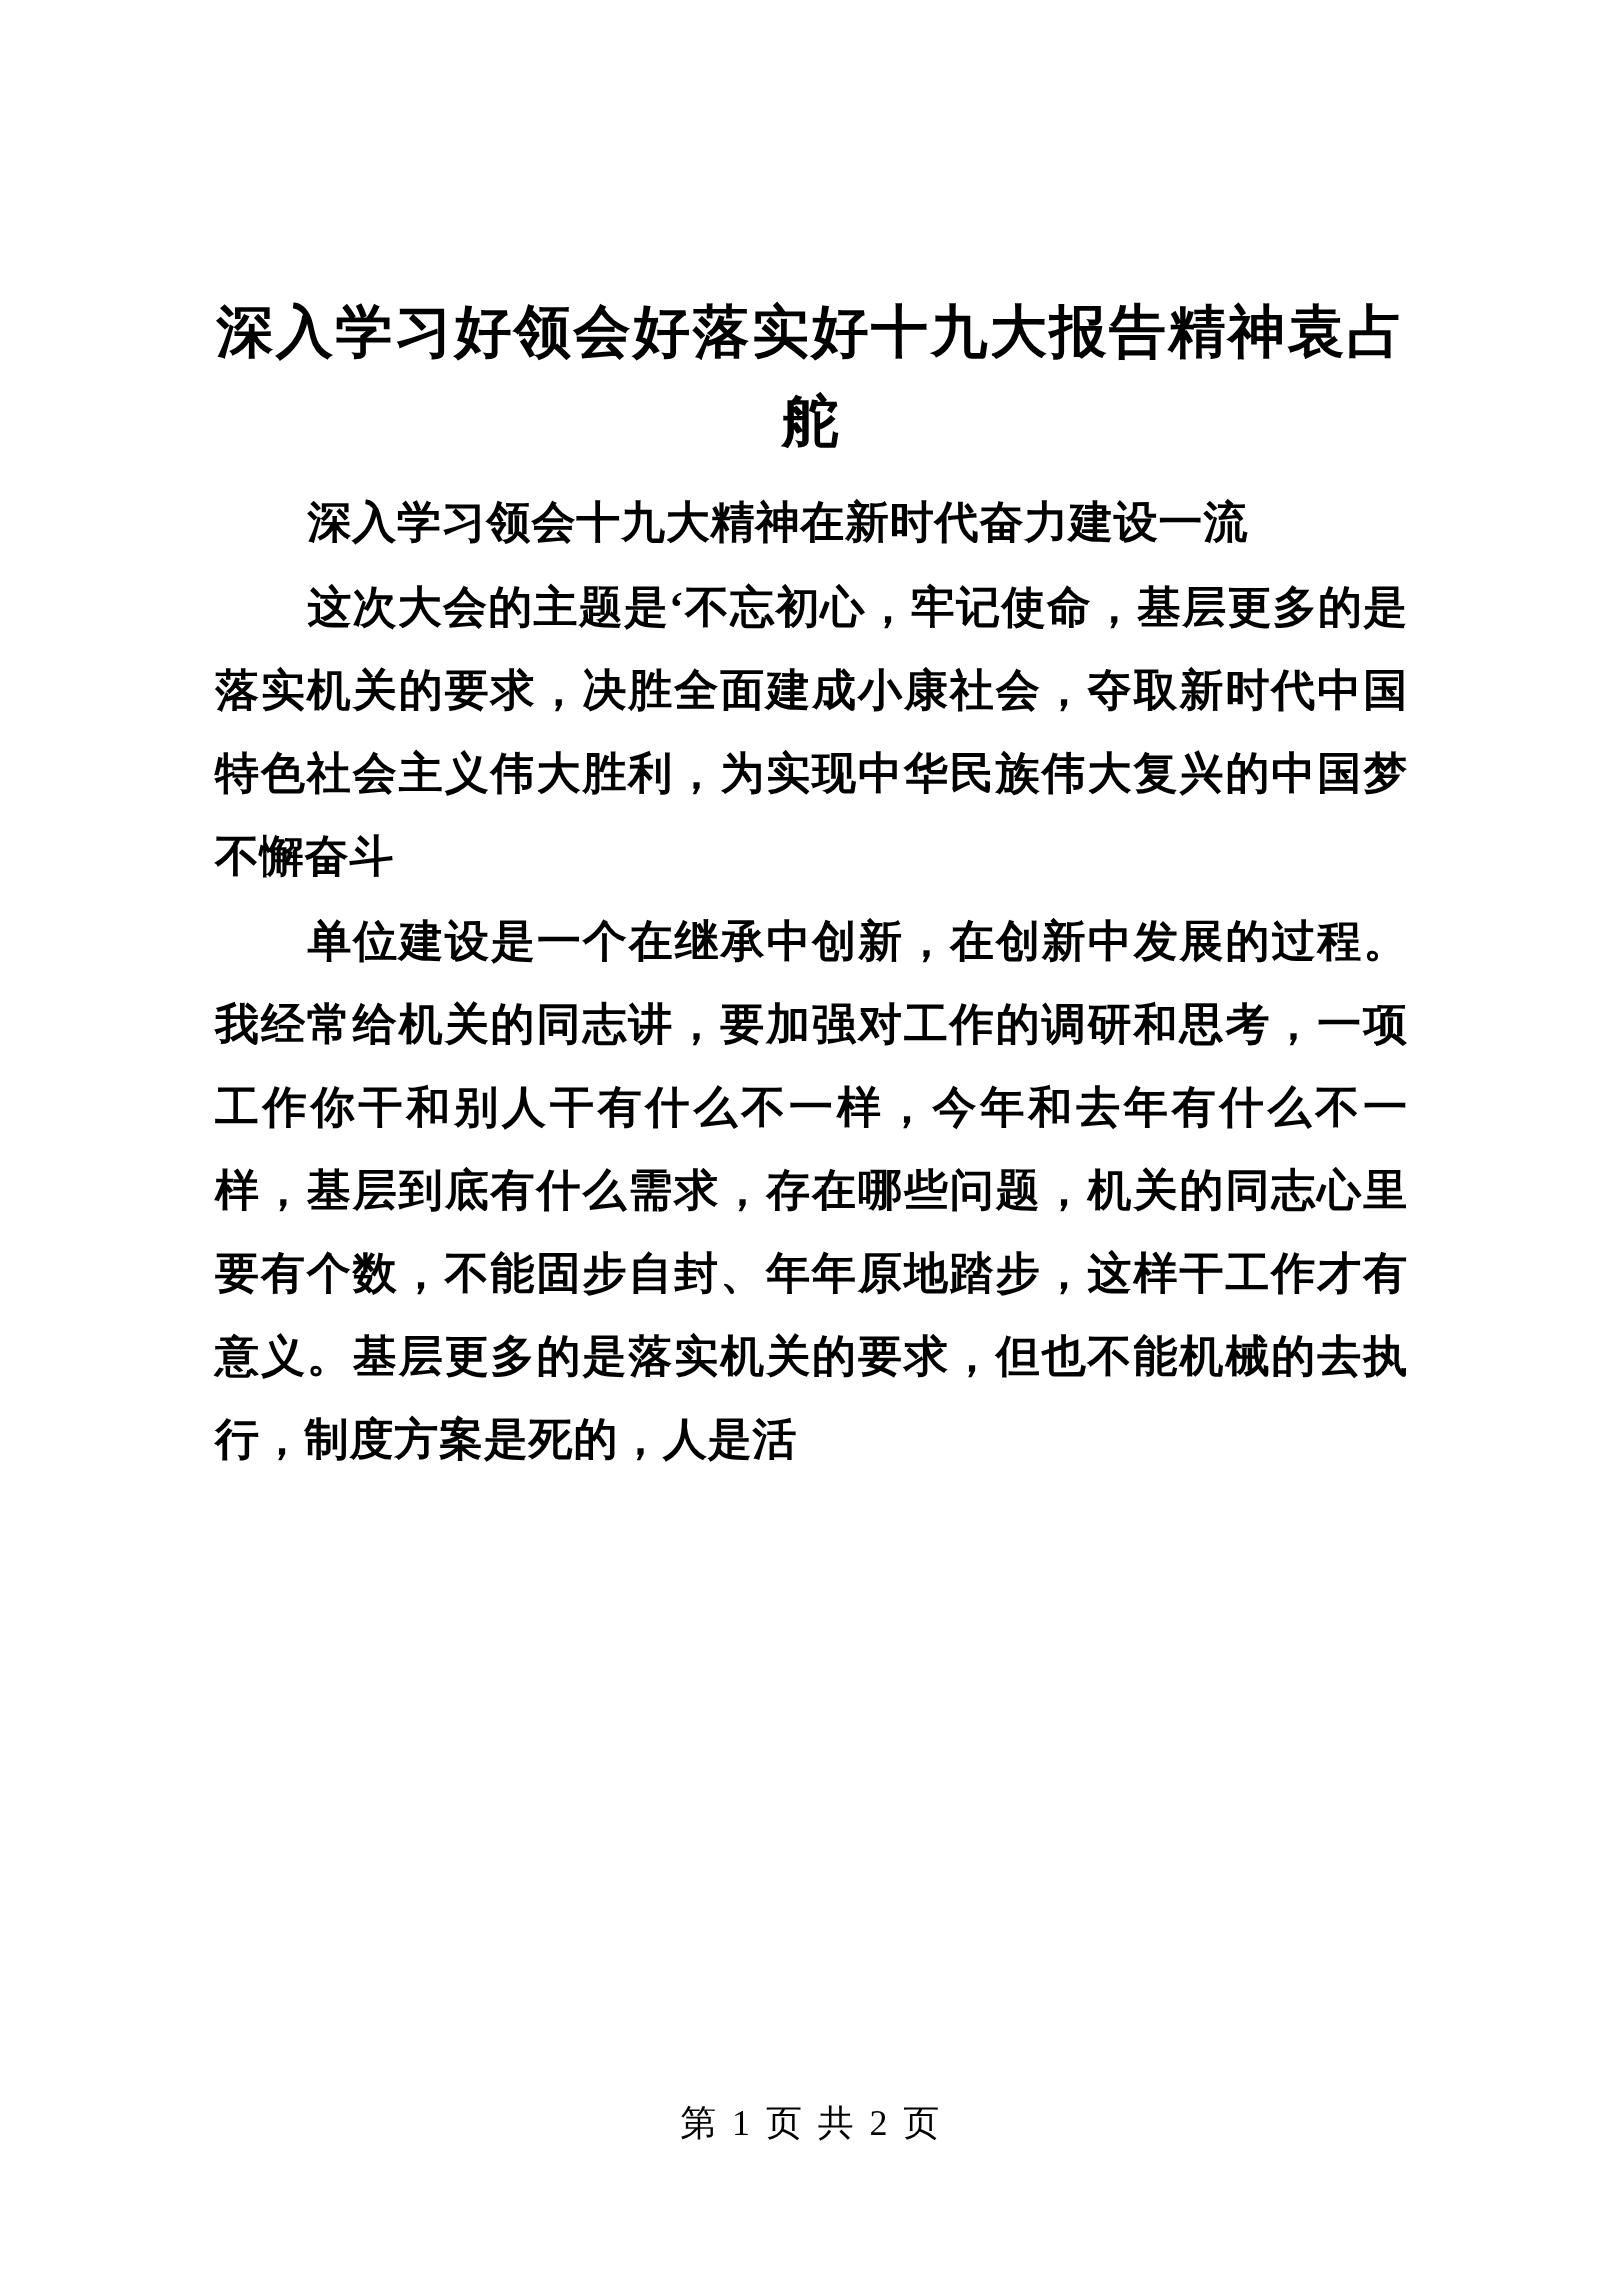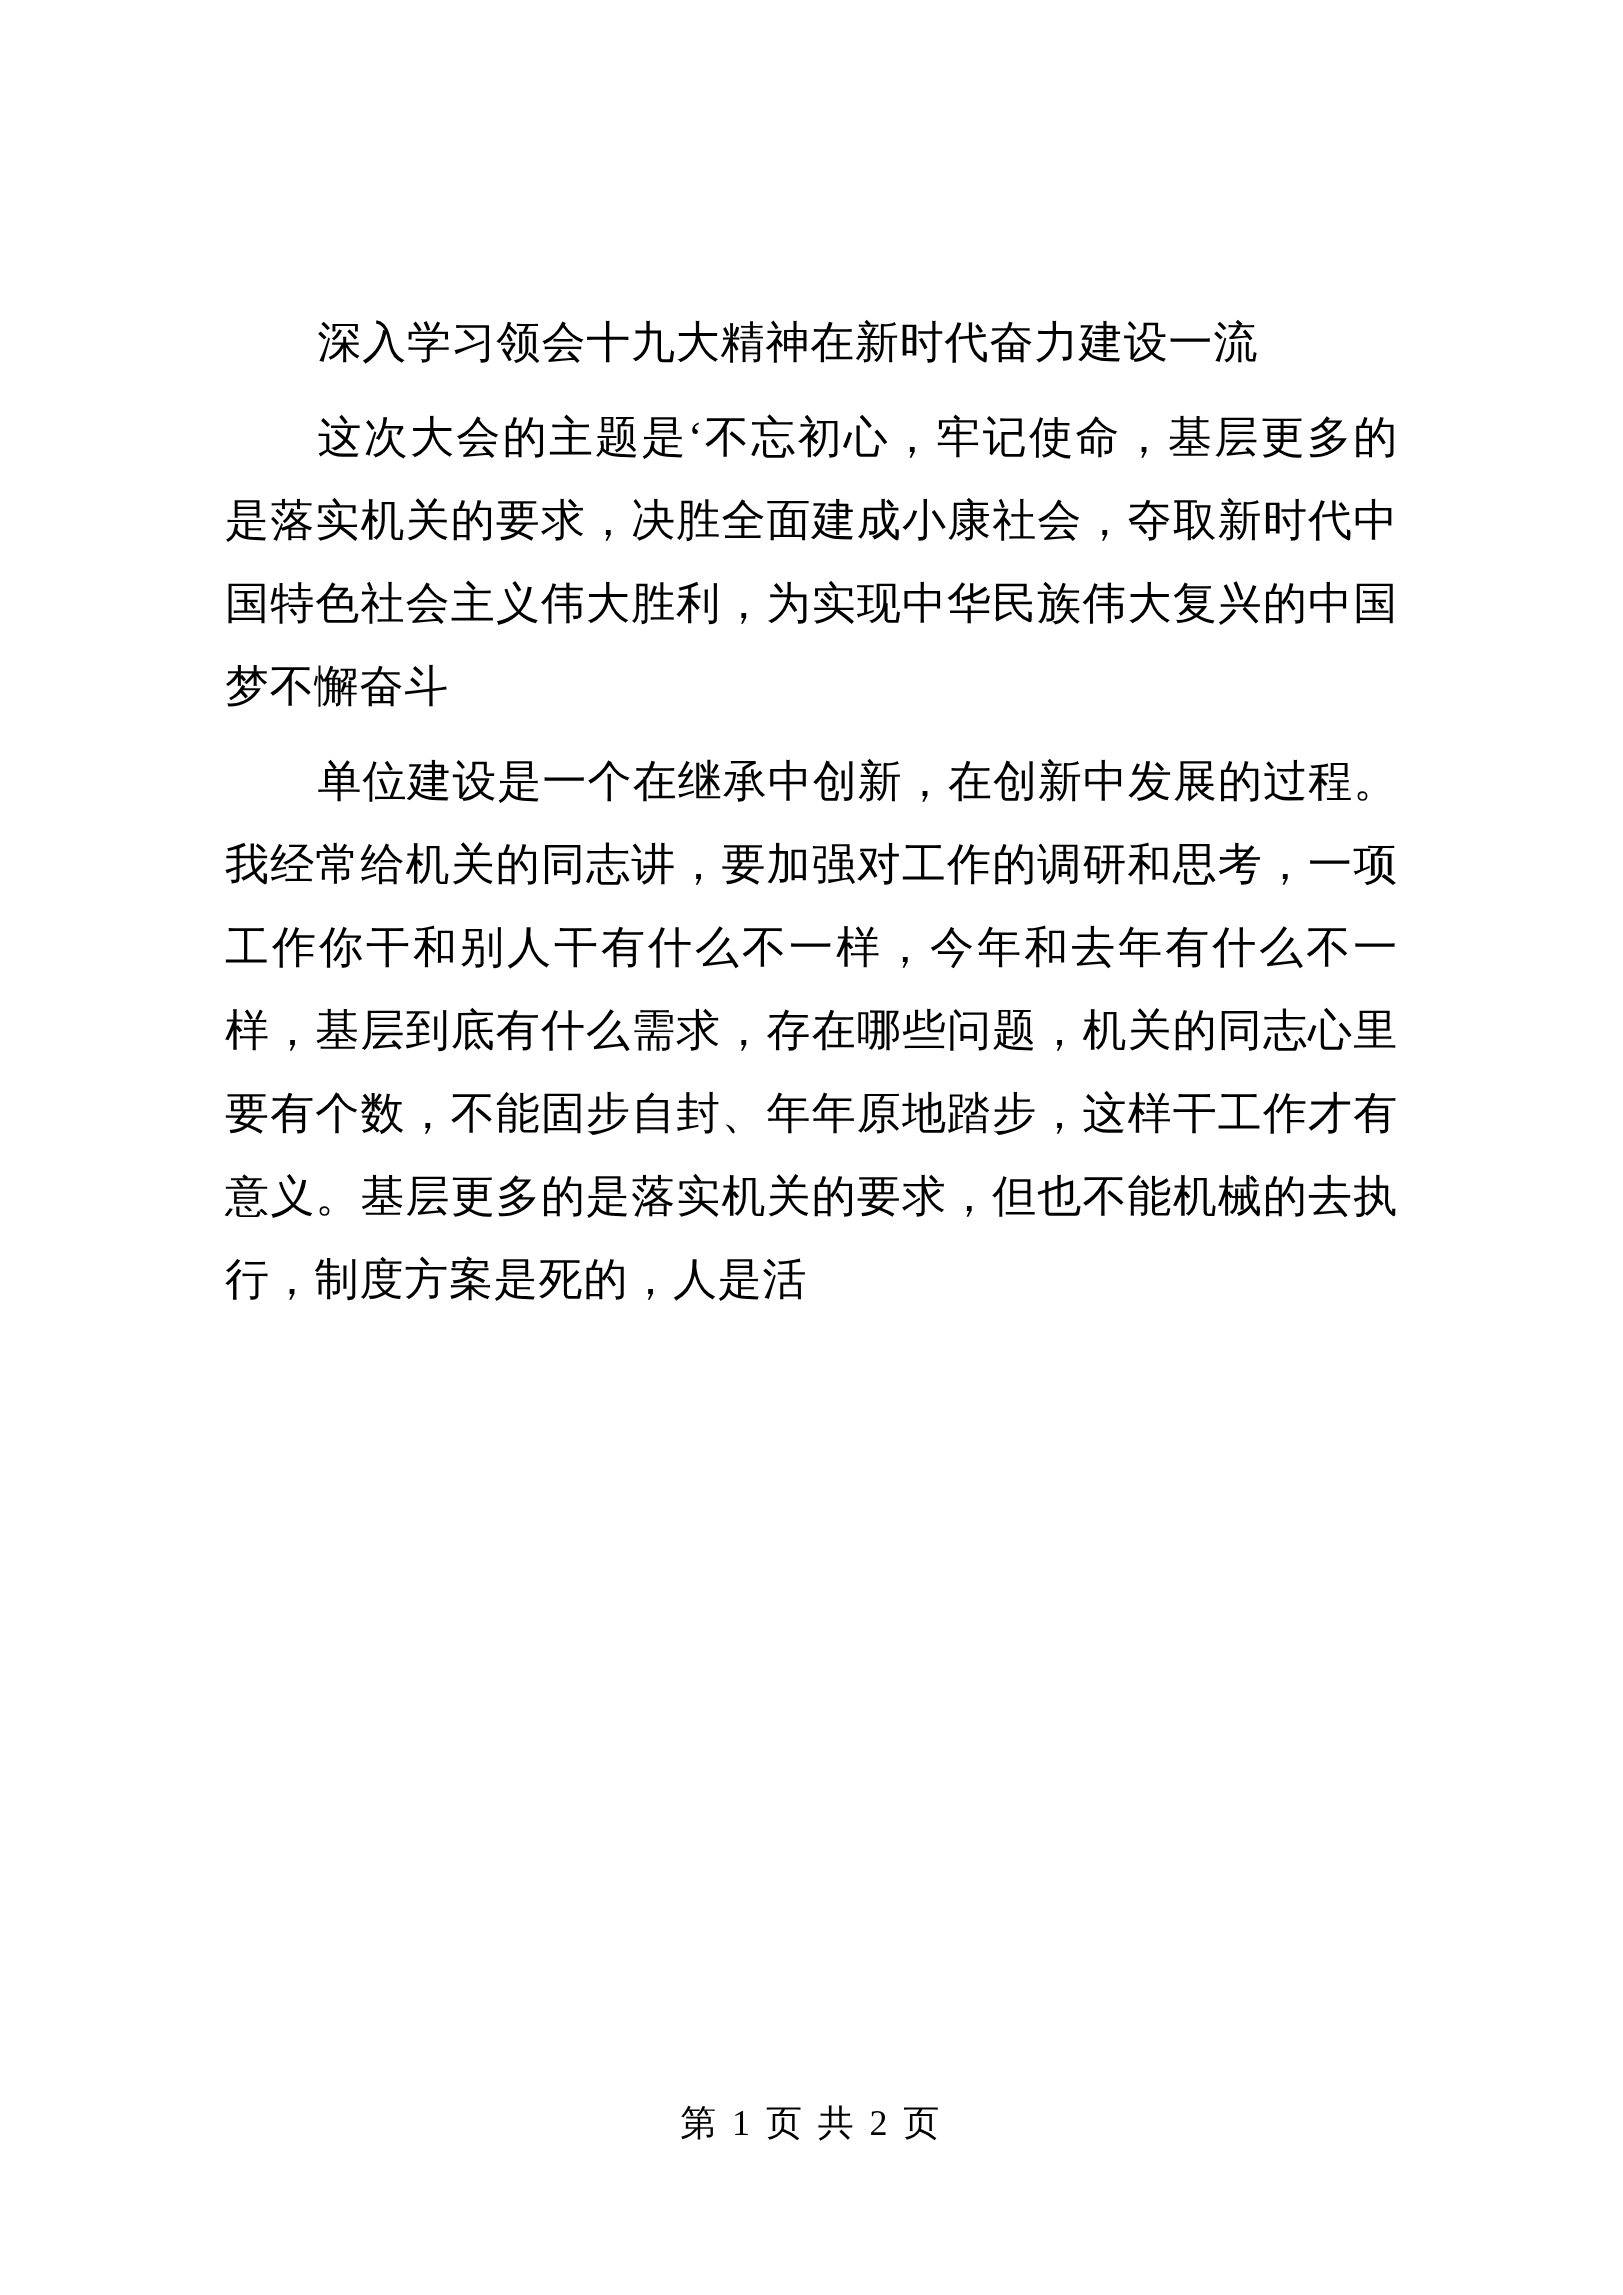--- a/index.html
+++ b/index.html
@@ -30,39 +30,41 @@
   .doc-body {
     margin: 13.5px 213px 0 213px;
     font-size: 44px;
     line-height: 83px;
     text-align: justify;
     text-justify: inter-character;
     word-break: break-all;
     letter-spacing: 0.8px;
   }
   .doc-body p {
-    margin: 12px;
+    margin: 2px;
     padding: 0;
     text-indent: 2.1em;
+    font-weight: bold;
   }
   .page-footer {
     position: absolute;
     left: 0;
     bottom: 147px;
     width: 100%;
     text-align: center;
     font-size: 36px;
     letter-spacing: 3.4px;
   }
 </style>
 </head>
 <body>
 
 <div class="page">
 
+  <h1 class="doc-title">深入学习好领会好落实好十九大报告精神袁占舵</h1>
 
   <div class="doc-body">
     <p>深入学习领会十九大精神在新时代奋力建设一流</p>
     <p>这次大会的主题是‘不忘初心，牢记使命，基层更多的是落实机关的要求，决胜全面建成小康社会，夺取新时代中国特色社会主义伟大胜利，为实现中华民族伟大复兴的中国梦不懈奋斗</p>
     <p>单位建设是一个在继承中创新，在创新中发展的过程。我经常给机关的同志讲，要加强对工作的调研和思考，一项工作你干和别人干有什么不一样，今年和去年有什么不一样，基层到底有什么需求，存在哪些问题，机关的同志心里要有个数，不能固步自封、年年原地踏步，这样干工作才有意义。基层更多的是落实机关的要求，但也不能机械的去执行，制度方案是死的，人是活</p>
   </div>
 
   <div class="page-footer">第 1 页 共 2 页</div>
 
 </div>

